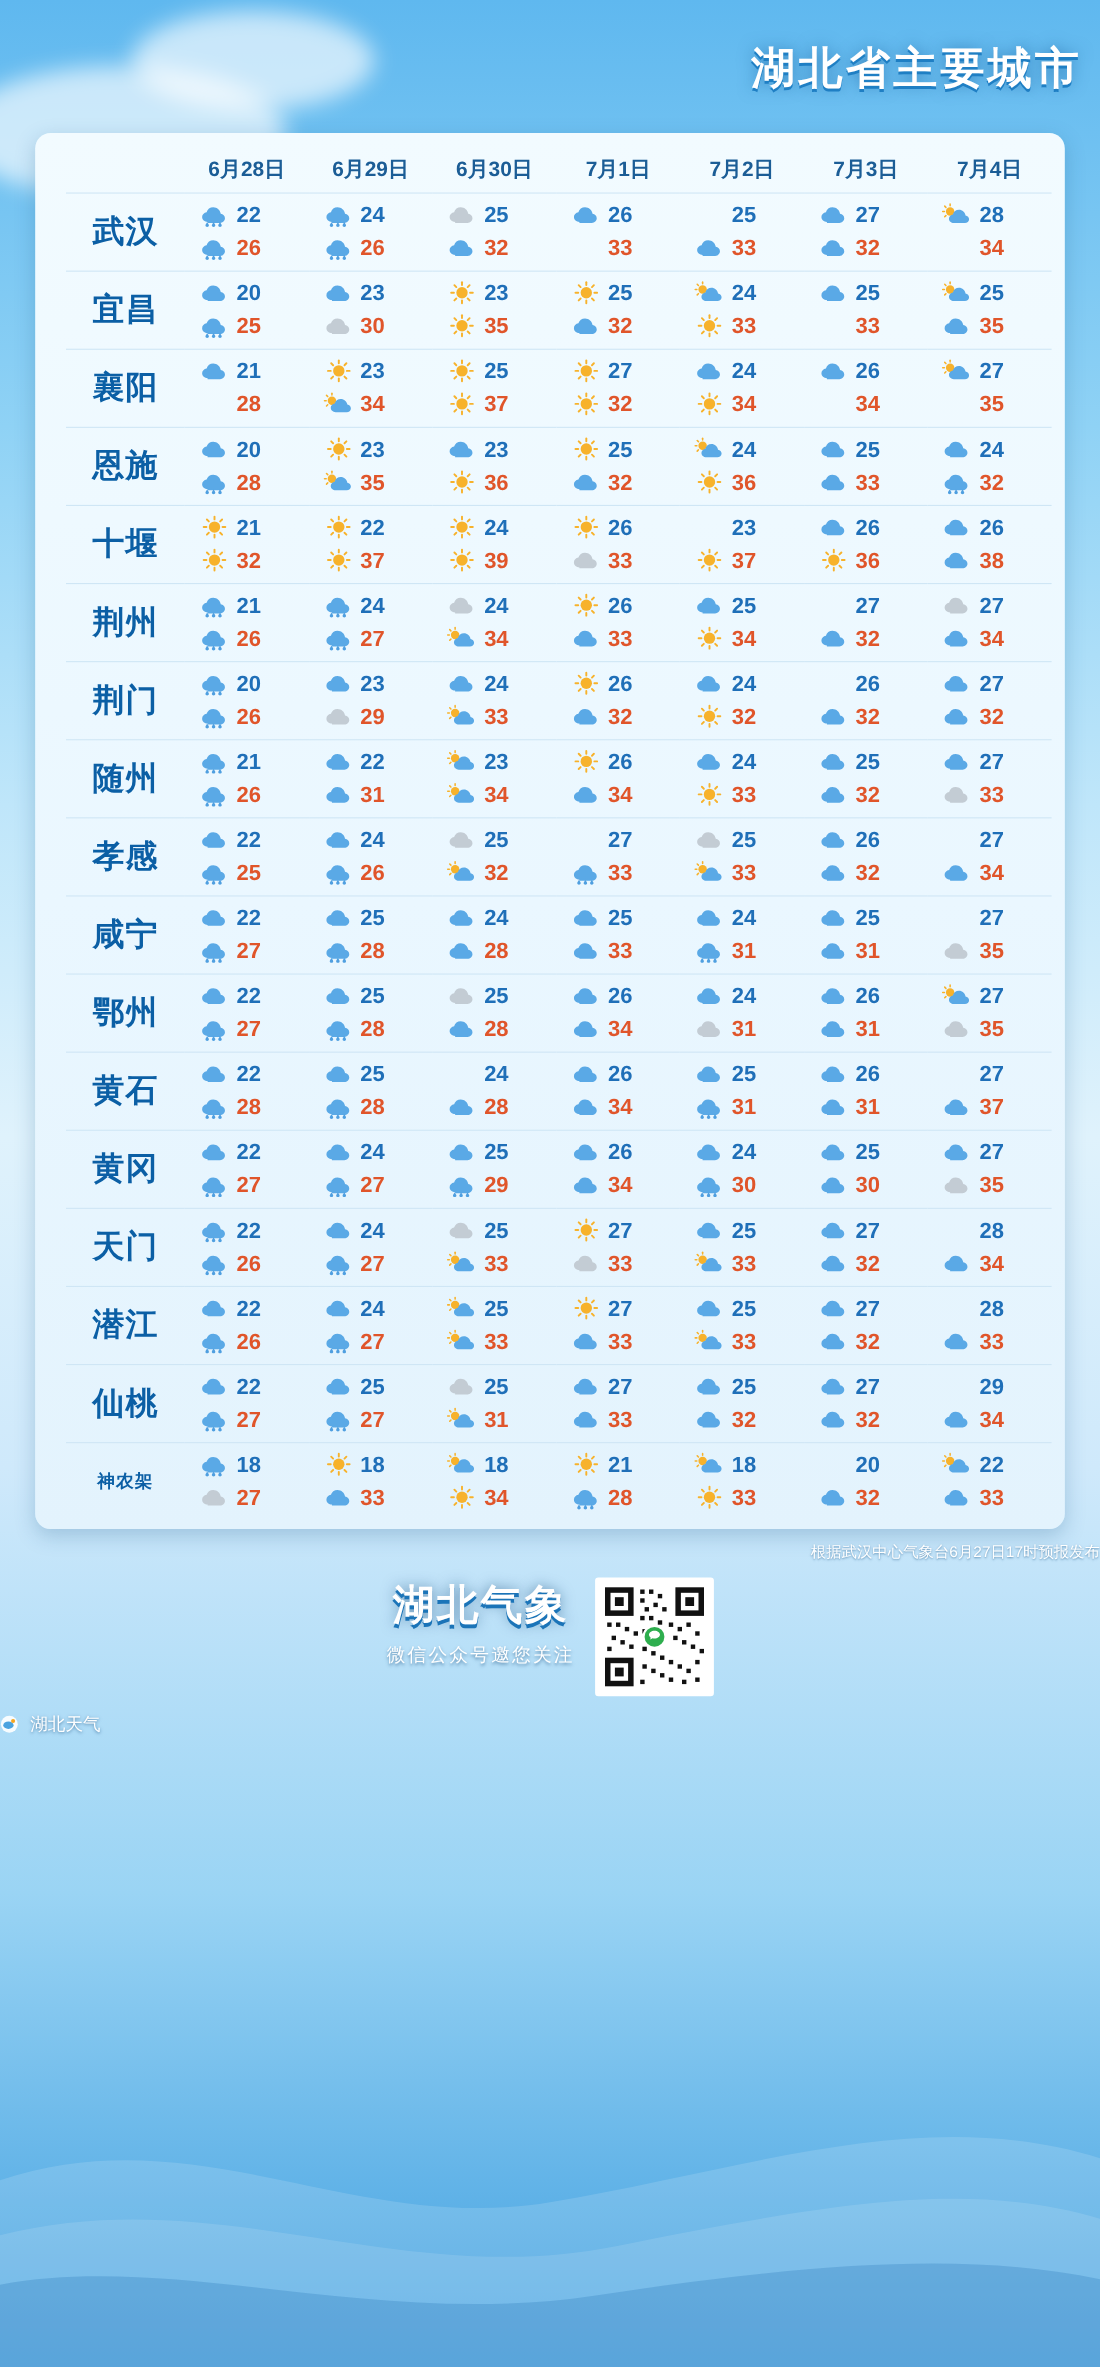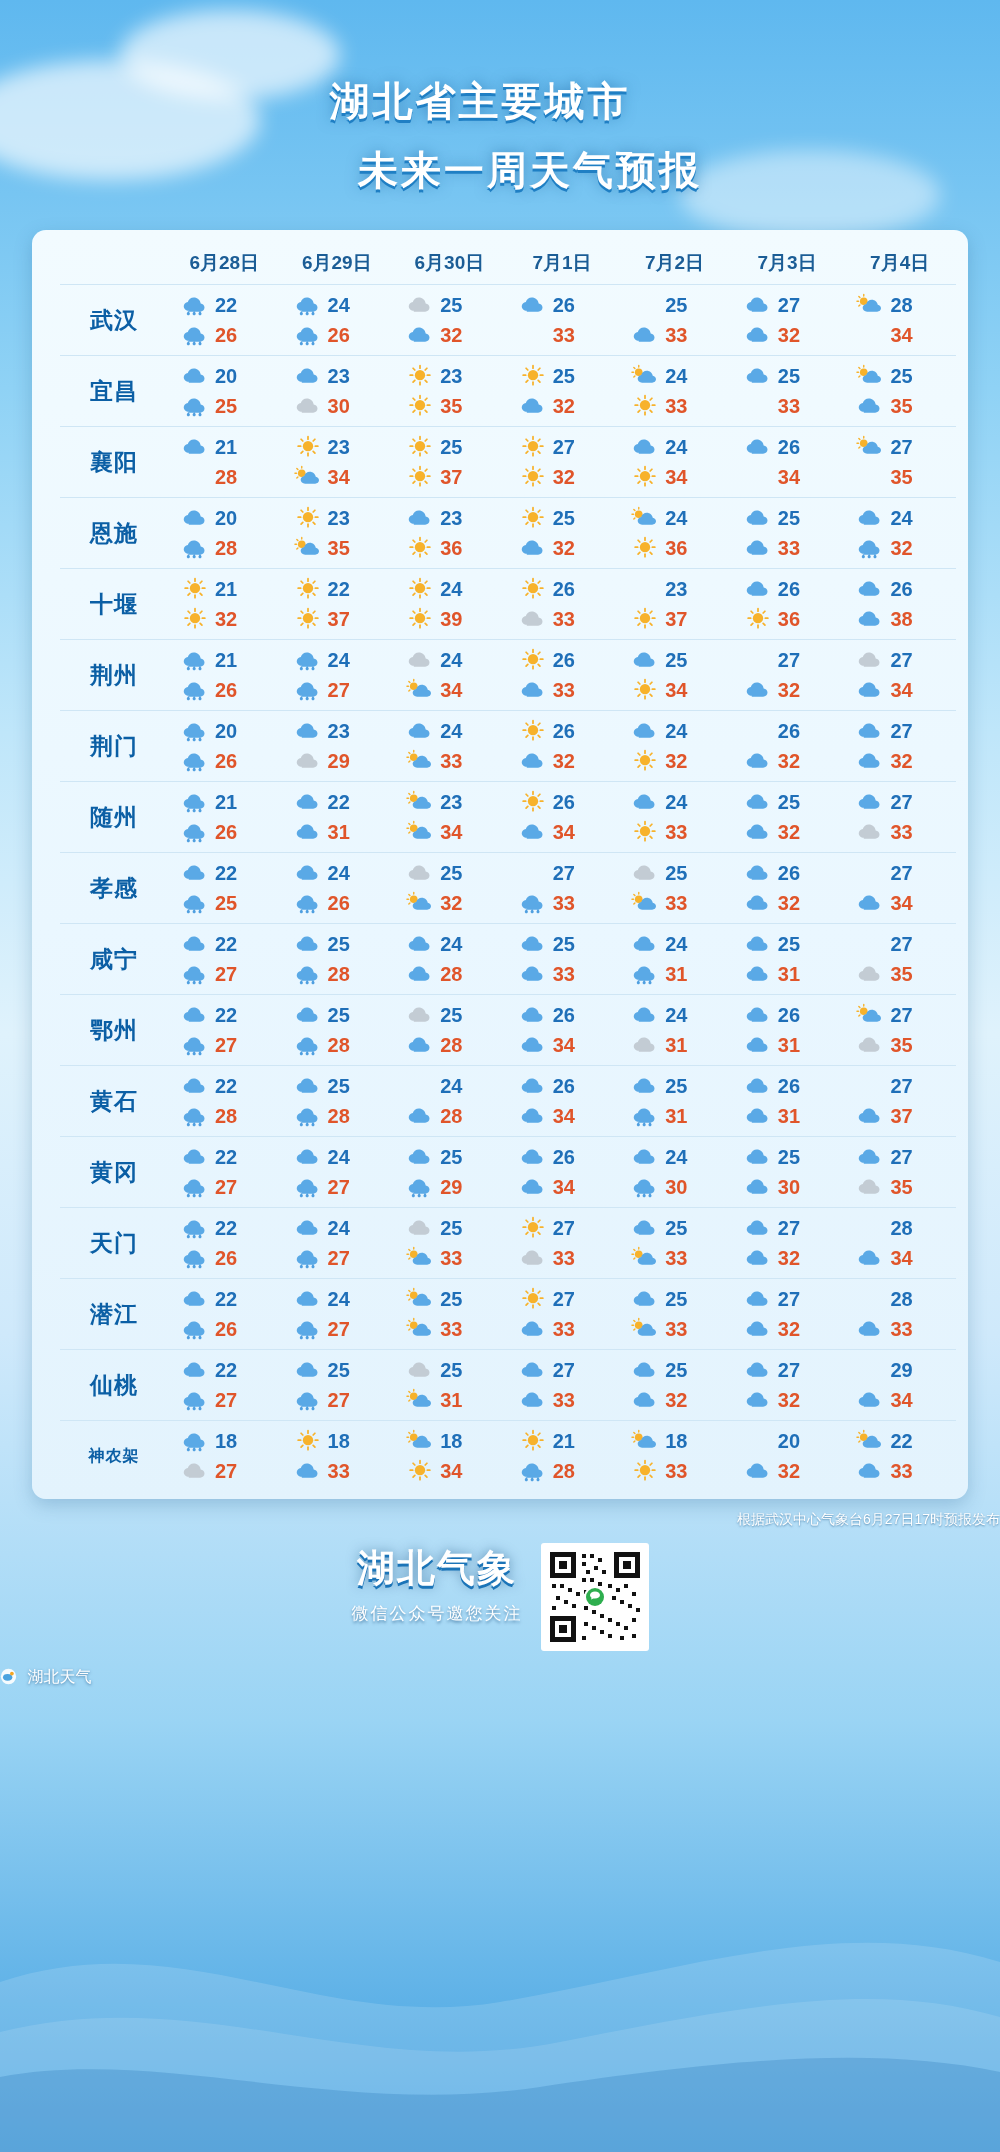--- a/index.html
+++ b/index.html
@@ -22,21 +22,21 @@
   .cloud{
     position:absolute; background:rgba(255,255,255,.65); border-radius:50%;
     filter: blur(10px); pointer-events:none;
   }
   .c1{ left:-40px; top:60px; width:300px; height:120px;}
   .c2{ left:120px; top:10px; width:220px; height:90px;}
   .c3{ right:60px; top:150px; width:260px; height:90px; background:rgba(255,255,255,.45);}
 
   
   .header{
-    position:relative; z-index:3; padding:34px 0 12px 0; text-align:center;margin-top:40px;
+    position:relative; z-index:3; padding:34px 16px 12px 0; text-align:right;
   }
   .title-line{
     font-weight:bold; color:#ffffff;
     text-shadow: 0 3px 0 #1f7fc4, 0 0 14px rgba(20,90,150,.55);
     letter-spacing:3px;
   }
   .title-1{ font-size:40px; margin-left:-40px;}
   .title-2{ font-size:40px; margin-top:14px; margin-left:60px;}
 
   
@@ -51,21 +51,21 @@
   table{ width:100%; border-collapse:collapse; table-layout:fixed;}
   th, td{ padding:0; }
   .col-city{ width:108px; }
   thead th{
     font-size:19px; color:#1b5d96; font-weight:bold; padding:10px 0 8px 0;
     text-align:center;
   }
   tbody tr{ border-top:1px solid #cfe6f5; }
   tbody tr:first-child{ border-top:1px solid #cfe6f5; }
   .city{
-    font-size:23px; font-weight:bold; color:#0b5fa5; text-align:center;
+    font-size:29px; font-weight:bold; color:#0b5fa5; text-align:center;
     letter-spacing:1px;
   }
   .city-sm{ font-size:16px; }
   .cell{
     padding:8px 2px 8px 2px;
   }
   .row-line{
     display:flex; align-items:center; justify-content:flex-start; gap:5px;
     padding-left:10px;
   }
@@ -119,21 +119,20 @@
 </head>
 <body>
 
 <div class="sky-rainbow"></div>
 <div class="cloud c1"></div>
 <div class="cloud c2"></div>
 <div class="cloud c3"></div>
 
 <div class="header">
   <div class="title-line title-1">湖北省主要城市</div>
-  <div class="title-line title-2">未来一周天气预报</div>
 </div>
 
 <div class="card">
   <table>
     <thead>
       <tr>
         <th class="col-city"></th>
         <th>6月28日</th>
         <th>6月29日</th>
         <th>6月30日</th>

